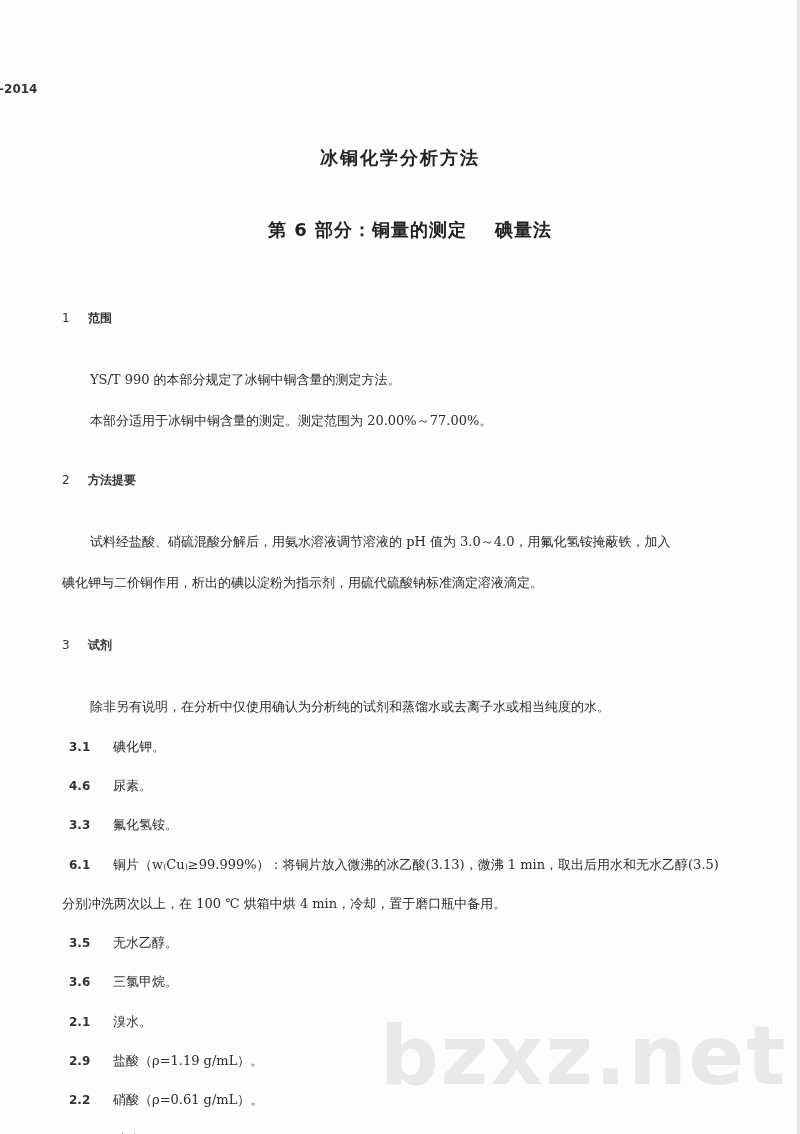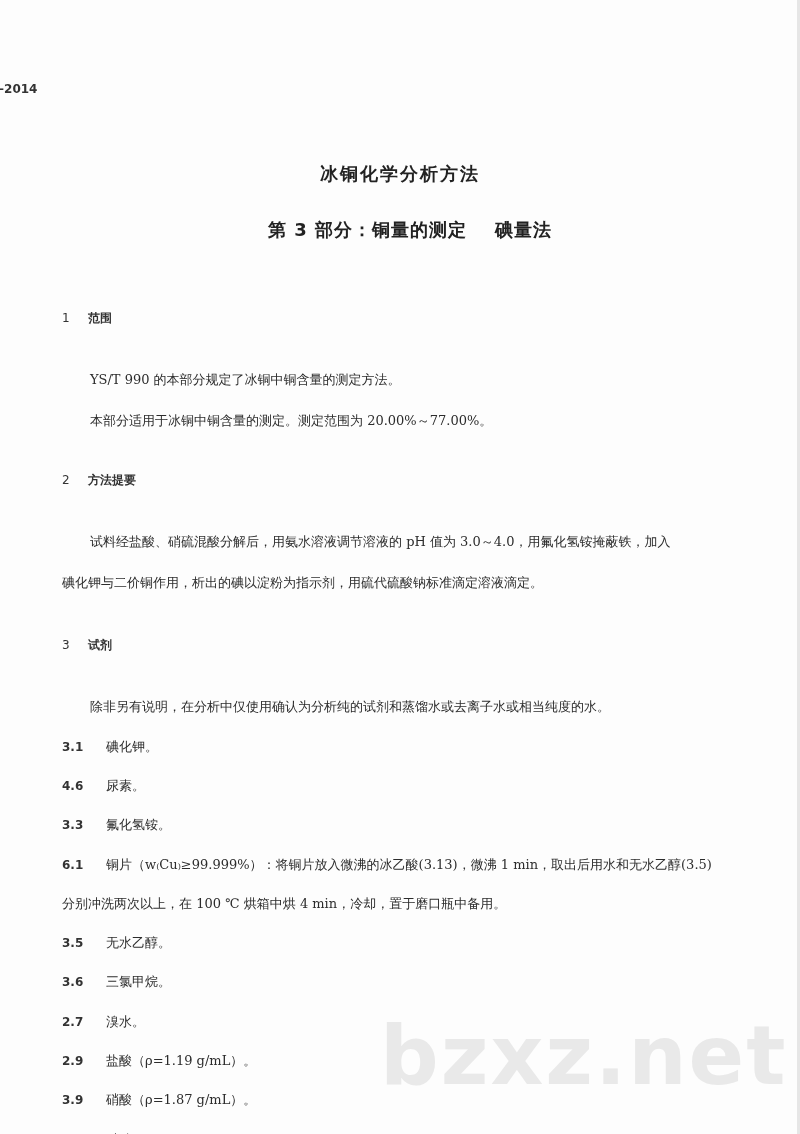--- a/index.html
+++ b/index.html
@@ -10,70 +10,70 @@
   .page-edge { position: absolute; right: 0; top: 0; width: 3px; height: 1134px; background: #e6e6e6; }
   .std-code {
     position: absolute; right: 80px; top: 82px;
     font-family: "DejaVu Sans", "Liberation Sans", sans-serif; font-weight: bold;
     font-size: 12px; color: #333;
   }
   .title {
     position: absolute; left: 0; width: 800px; text-align: center;
     font-family: "DejaVu Sans", sans-serif; font-weight: bold; color: #222;
   }
-  .title1 { top: 148px; font-size: 18px; letter-spacing: 2px; }
+  .title1 { top: 132px; font-size: 18px; letter-spacing: 2px; }
   .title2 { top: 180px; font-size: 18px; letter-spacing: 1px; left: 10px; }
   .title2 .gap { display: inline-block; width: 28px; }
   .sec-head {
     position: absolute; left: 62px; font-family: "DejaVu Sans", sans-serif; font-weight: bold;
     font-size: 12px; color: #333;
   }
   .sec-head .num { display: inline-block; width: 26px; font-weight: normal; }
   .para {
     position: absolute; font-size: 13px; line-height: 19px; white-space: nowrap; color: #2c2c2c;
   }
   .item {
     position: absolute; left: 62px; font-size: 13px; white-space: nowrap; color: #2c2c2c;
   }
   .item .inum {
     display: inline-block; width: 44px; font-family: "DejaVu Sans", sans-serif;
-    font-weight: bold; font-size: 12px; color: #333;
+    font-weight: bold; font-size: 12px; color: #333; margin-left: 7px;
   }
   .cont { position: absolute; left: 62px; font-size: 13px; white-space: nowrap; color: #2c2c2c; }
   .watermark {
     position: absolute; left: 380px; top: 1008px; font-family: "DejaVu Sans", sans-serif;
     font-weight: bold; font-size: 82px; color: #e9e9e9; letter-spacing: 2px; z-index: 0;
   }
   .txt { position: relative; z-index: 1; }
 </style>
 </head>
 <body>
 
 <div class="page-edge"></div>
 <div class="watermark">bzxz.net</div>
 
 <div class="std-code txt">YS/T 990.1—2014</div>
 
 <div class="title title1 txt">冰铜化学分析方法</div>
-<div class="title title2 txt"><span>第 3 部分：铜量的测定</span><span class="gap"></span><span>碘量法</span></div>
+<div class="title title2 txt"><span>第 6 部分：铜量的测定</span><span class="gap"></span><span>碘量法</span></div>
 
 <div class="sec-head txt" style="top:248px"><span class="num">1</span><span>范围</span></div>
 <div class="para txt" style="left:90px;top:291px">YS/T 990 的本部分规定了冰铜中铜含量的测定方法。</div>
 <div class="para txt" style="left:90px;top:313px">本部分适用于冰铜中铜含量的测定。测定范围为 20.00%～77.00%。</div>
 
 <div class="sec-head txt" style="top:355px"><span class="num">2</span><span>方法提要</span></div>
 <div class="para txt" style="left:90px;top:398px">试料经盐酸、硝硫混酸分解后，用氨水溶液调节溶液的 pH 值为 3.0～4.0，用氟化氢铵掩蔽铁，加入</div>
 <div class="para txt" style="left:62px;top:420px">碘化钾与二价铜作用，析出的碘以淀粉为指示剂，用硫代硫酸钠标准滴定溶液滴定。</div>
 
 <div class="sec-head txt" style="top:465px"><span class="num">3</span><span>试剂</span></div>
 <div class="para txt" style="left:90px;top:508px">除非另有说明，在分析中仅使用确认为分析纯的试剂和蒸馏水或去离子水或相当纯度的水。</div>
 
 <div class="item txt" style="top:530px"><span class="inum">3.1</span><span>碘化钾。</span></div>
 <div class="item txt" style="top:551px"><span class="inum">4.6</span><span>尿素。</span></div>
 <div class="item txt" style="top:572px"><span class="inum">3.3</span><span>氟化氢铵。</span></div>
 <div class="item txt" style="top:594px"><span class="inum">6.1</span><span>铜片（w₍Cu₎≥99.999%）：将铜片放入微沸的冰乙酸(3.13)，微沸 1 min，取出后用水和无水乙醇(3.5)</span></div>
 <div class="cont txt" style="top:615px">分别冲洗两次以上，在 100 ℃ 烘箱中烘 4 min，冷却，置于磨口瓶中备用。</div>
 <div class="item txt" style="top:636px"><span class="inum">3.5</span><span>无水乙醇。</span></div>
 <div class="item txt" style="top:657px"><span class="inum">3.6</span><span>三氯甲烷。</span></div>
-<div class="item txt" style="top:679px"><span class="inum">2.7</span><span>溴水。</span></div>
+<div class="item txt" style="top:679px"><span class="inum">2.1</span><span>溴水。</span></div>
 <div class="item txt" style="top:700px"><span class="inum">2.9</span><span>盐酸（ρ=1.19 g/mL）。</span></div>
-<div class="item txt" style="top:721px"><span class="inum">3.9</span><span>硝酸（ρ=1.87 g/mL）。</span></div>
+<div class="item txt" style="top:721px"><span class="inum">2.2</span><span>硝酸（ρ=0.61 g/mL）。</span></div>
 <div class="item txt" style="top:743px"><span class="inum">3.10</span><span>硝酸（1+1）。</span></div>
 
 </body></html>

